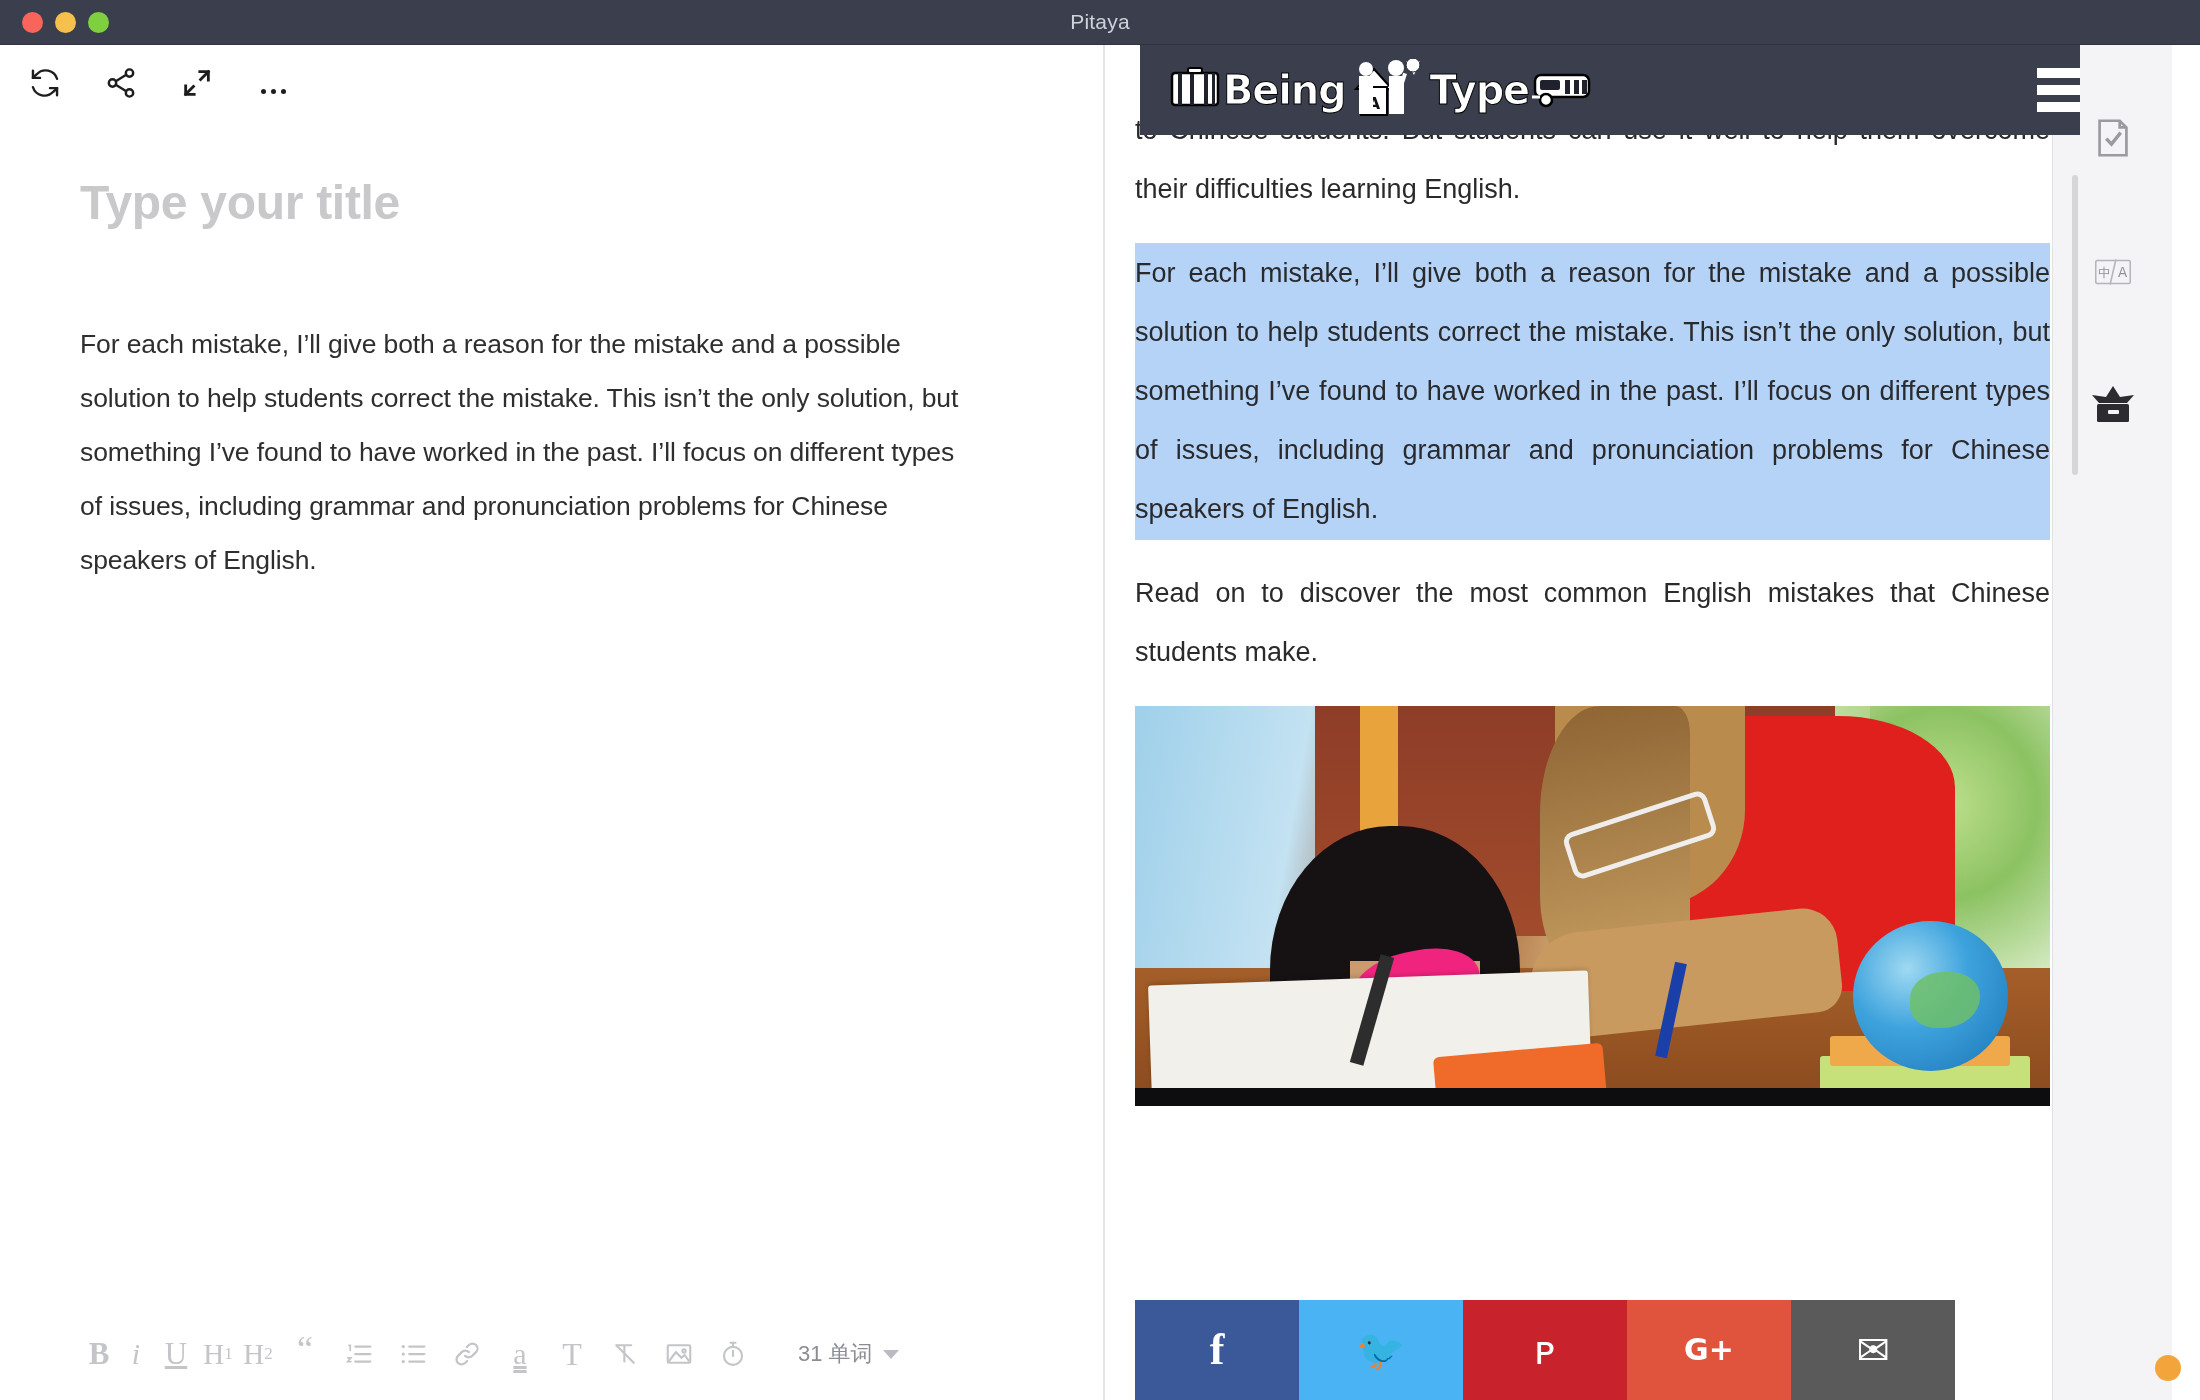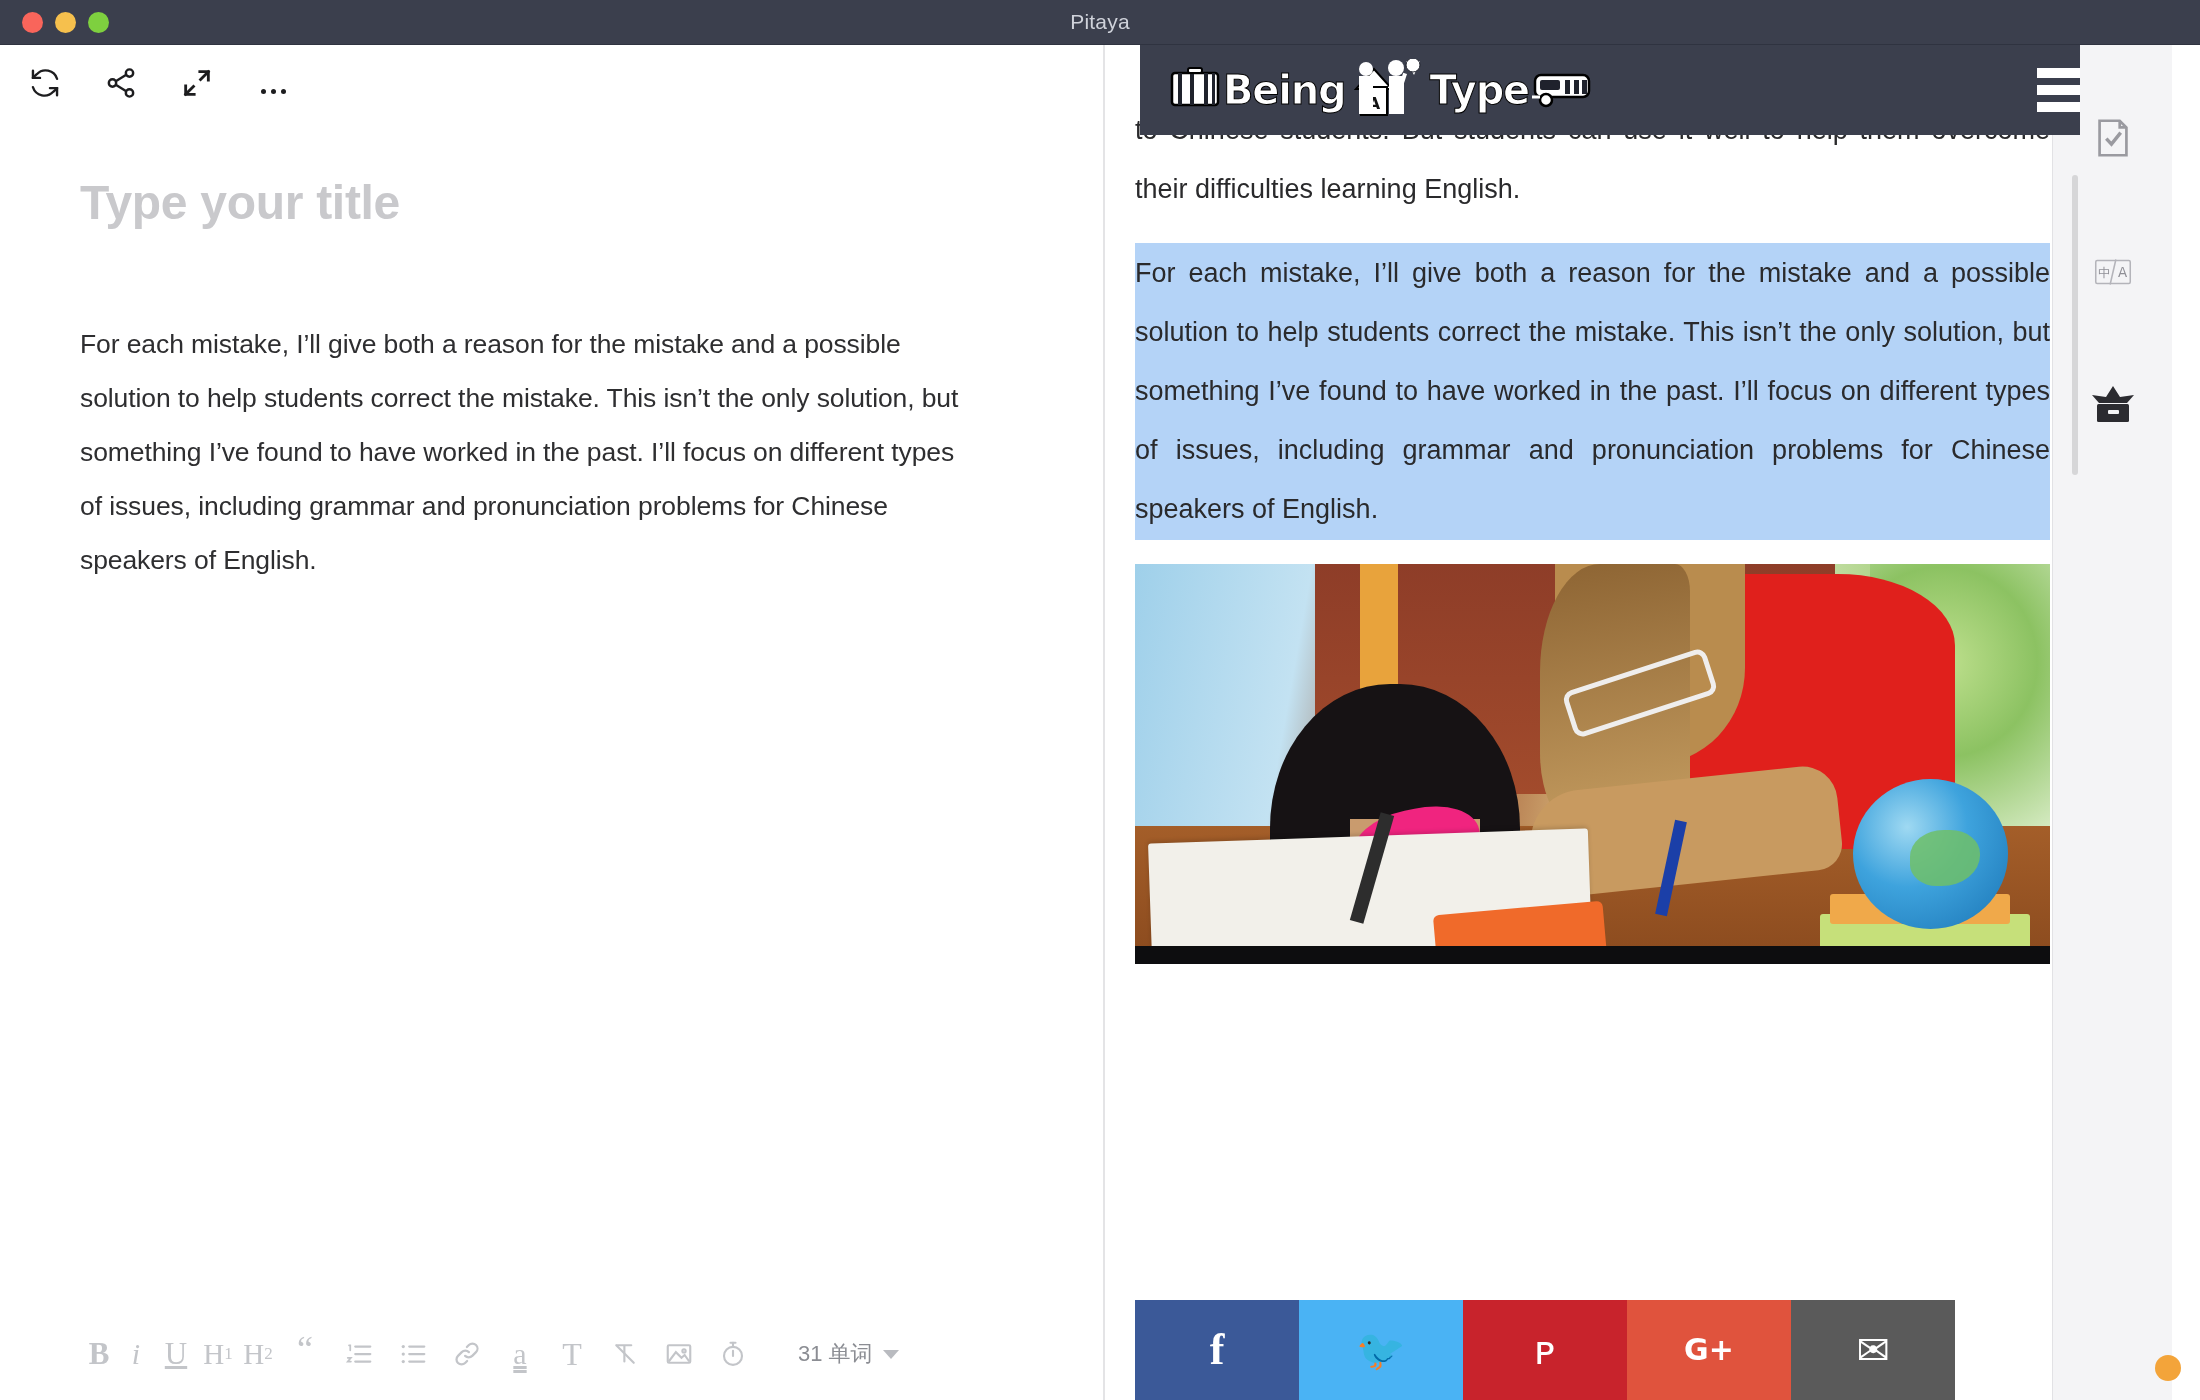--- a/index.html
+++ b/index.html
@@ -627,20 +627,21 @@
       <p>
         <span>to Chinese students. But students can use it</span>
         <span>well to help them overcome their difficulties learning</span>
         <span>English.</span>
       </p>
 
       <p class="selected">
         <span>For each mistake, I’ll give both a reason for the mistake and a possible solution to help students correct the mistake. This isn’t the only solution, but something I’ve found to have worked in the past. I’ll focus on different types of issues, including grammar and pronunciation problems for Chinese speakers of English.</span>
       </p>
 
+      <p>Read on to discover the most common English mistakes that Chinese students make.</p>
 
       <div class="article-photo">
         <div class="ph-bg-sky"></div>
         <div class="ph-wall"></div>
         <div class="ph-wall2"></div>
         <div class="ph-greenery"></div>
         <div class="ph-desk"></div>
         <div class="ph-teacher-body"></div>
         <div class="ph-teacher-head"></div>
         <div class="ph-teacher-hair"></div>

